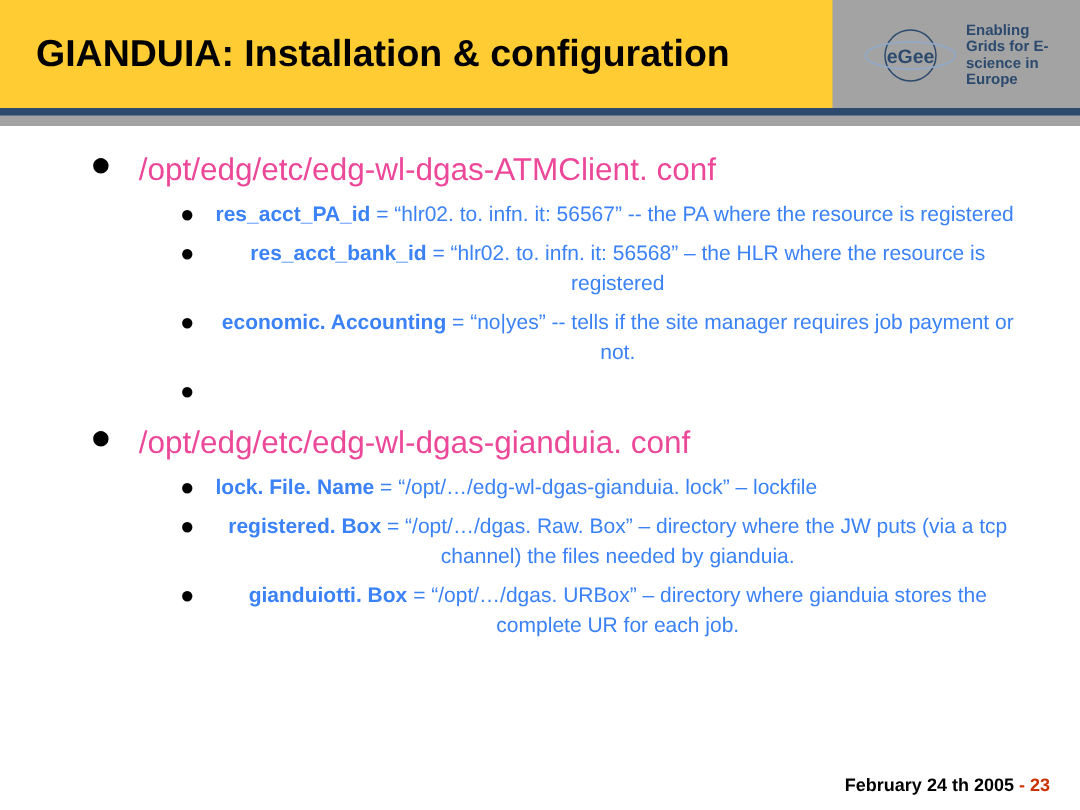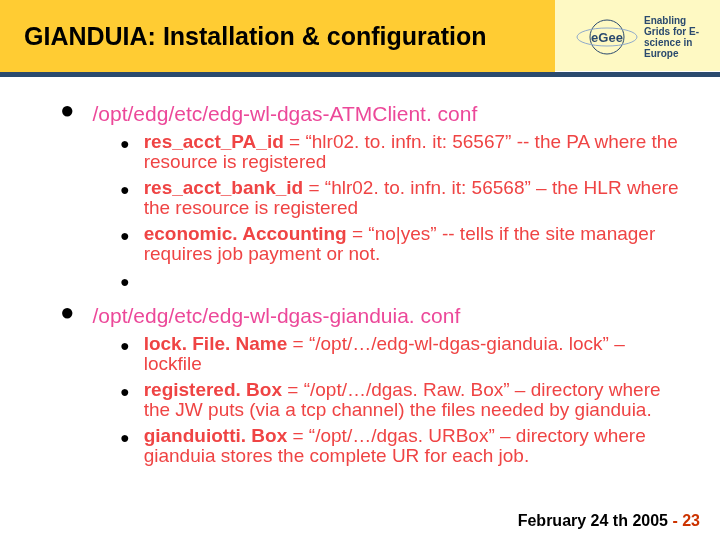--- a/index.html
+++ b/index.html
@@ -13,22 +13,22 @@
     overflow: hidden;
   }
   .slide {
     position: relative;
     width: 720px;
     height: 540px;
     box-sizing: border-box;
   }
   .title-bar {
     position: relative;
-    height: 71px;
-    background: #fef9c3;
+    height: 84px;
+    background: #a3a3a3;
     display: flex;
     align-items: flex-start;
   }
   .title-yellow {
     position: absolute;
     left: 0;
     top: 0;
     height: 72px;
     width: 555px;
     background: #ffcc33; 
@@ -108,32 +108,33 @@
     align-items: flex-start;
     gap: 14px;
     margin-bottom: 6px;
   }
   .sub-item .dot {
     font-size: 16px;
     line-height: 1;
     margin-top: 4px;
   }
   .sub-item .txt {
-    font-size: 19px;
+    font-size: 14px;
     line-height: 20px;
-    color: #ef4444;
+    color: #3b82f6;
+    text-align: center;
   }
   .sub-item .txt b {
     font-weight: bold;
   }
   .footer {
     position: absolute;
     right: 20px;
     bottom: 10px;
-    font-size: 16px;
+    font-size: 12px;
   }
   .footer-date { color: #000; font-weight: bold; }
   .footer-pg { color: #cc3300; font-weight: bold; }
 </style>
 </head>
 <body>
 
 <div class="slide">
 
   <div class="title-bar">

